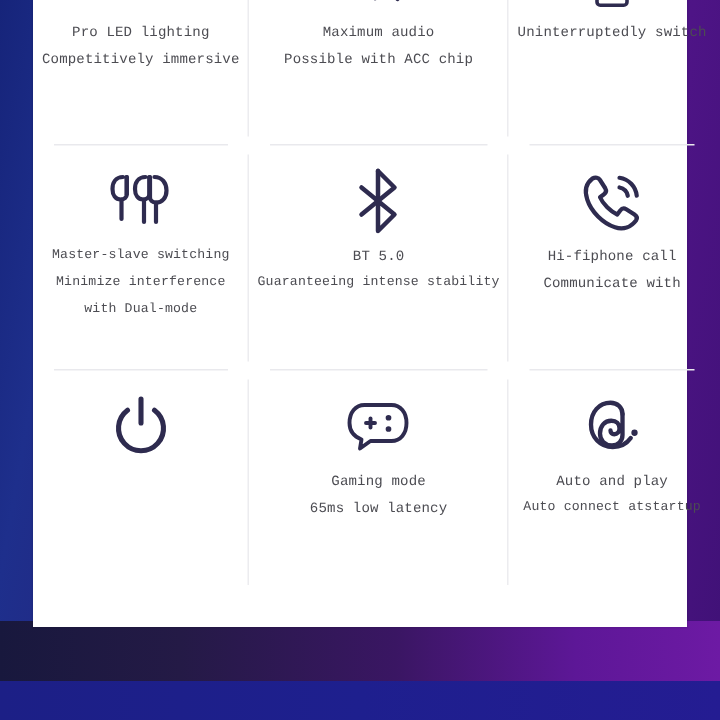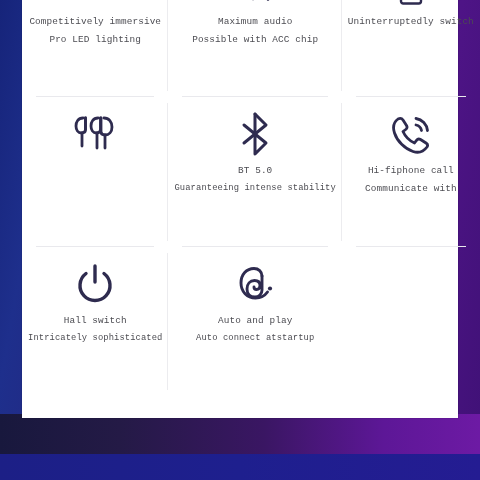--- a/index.html
+++ b/index.html
@@ -165,22 +165,22 @@
             <path d="M8 17 L12.5 17"></path>
             <path d="M36 17 L31.5 17"></path>
             <rect x="12.5" y="12.5" width="19" height="9.5" rx="1.2" fill="#ffffff" stroke="none"></rect>
             <text x="22" y="20.4" font-family="Liberation Mono, monospace" font-size="9.6" font-weight="bold" fill="#2e2b4f" stroke="none" text-anchor="middle">LED</text>
             <path d="M15 26 L29 26"></path>
             <path d="M16.5 30 L27.5 30"></path>
             <path d="M18.5 34 L25.5 34"></path>
           </svg>
         </div>
         <div class="labels">
+          <div class="label-line">Pro LED lighting</div>
           <div class="label-line">Competitively immersive</div>
-          <div class="label-line">Pro LED lighting</div>
         </div>
       </div>
 
       <div class="cell col-2 has-rule">
         <div class="icon-wrap">
           <svg width="42" height="40" viewBox="0 0 42 40" fill="none" stroke="#2e2b4f" stroke-width="2.6" stroke-linecap="round" stroke-linejoin="round">
             <path d="M5 14 L11 14 L19 6 L19 34 L11 26 L5 26 Z" fill="#2e2b4f"></path>
             <path d="M24 13 A9 9 0 0 1 24 27"></path>
             <path d="M29 9 A14 14 0 0 1 29 31"></path>
             <path d="M34 5.5 A19 19 0 0 1 34 34.5"></path>
@@ -213,20 +213,25 @@
           <svg width="44" height="44" viewBox="0 0 44 44" fill="none" stroke="#2e2b4f" stroke-width="2.8" stroke-linecap="round" stroke-linejoin="round">
             <path d="M10 6 C5 6 3 10 3 14 C3 18 5 21 8.5 21 C11 21 12.5 19.5 12.5 17.5 L12.5 6"></path>
             <path d="M12.5 6 L12.5 17.5"></path>
             <path d="M9 21 L9 34"></path>
             <path d="M25 6 C20 6 18 10 18 14 C18 18 20 21 23.5 21 C26 21 27.5 19.5 27.5 17.5 L27.5 6"></path>
             <path d="M24 21 L24 36"></path>
             <path d="M31 6 C36 6 39 10 39 15 C39 20 36 23 32 23 C29.5 23 28 21.5 28 19.5 L28 6"></path>
             <path d="M32 23 L32 36"></path>
           </svg>
         </div>
+        <div class="labels">
+          <div class="label-line tight">Master-slave switching</div>
+          <div class="label-line tight">Minimize interference</div>
+          <div class="label-line tight">with Dual-mode</div>
+        </div>
       </div>
 
       <div class="cell col-2 has-rule">
         <div class="icon-wrap">
           <svg width="34" height="46" viewBox="0 0 34 46" fill="none" stroke="#2e2b4f" stroke-width="3" stroke-linecap="round" stroke-linejoin="round">
             <path d="M17 3 L17 43 L28 32 L6 14"></path>
             <path d="M6 32 L28 14 L17 3"></path>
           </svg>
         </div>
         <div class="labels">
@@ -252,26 +257,38 @@
         </div>
       </div>
 
       <div class="cell col-1">
         <div class="icon-wrap">
           <svg width="40" height="42" viewBox="0 0 40 42" fill="none" stroke="#2e2b4f" stroke-width="3.4" stroke-linecap="round" stroke-linejoin="round">
             <path d="M11 10.5 A15 15 0 1 0 29 10.5"></path>
             <path d="M20 3 L20 19"></path>
           </svg>
         </div>
-        <div class="labels">
-          <div class="label-line">Hall switch</div>
-          <div class="label-line tight">Intricately sophisticated</div>
-        </div>
-      </div>
-
+      </div>
+
+      <div class="cell col-2">
+        <div class="icon-wrap">
+          <svg width="44" height="38" viewBox="0 0 44 38" fill="none" stroke="#2e2b4f" stroke-width="2.6" stroke-linecap="round" stroke-linejoin="round">
+            <path d="M13 5 L31 5 C37 5 41 10 41 17 C41 24 37 29 31 29 L17 29 L10 34 L11 28
+                     C6 26 3 22 3 17 C3 10 7 5 13 5 Z"></path>
+            <path d="M14 17 L20 17"></path>
+            <path d="M17 14 L17 20"></path>
+            <circle cx="29" cy="13.5" r="1.9" fill="#2e2b4f" stroke="none"></circle>
+            <circle cx="29" cy="21" r="1.9" fill="#2e2b4f" stroke="none"></circle>
+          </svg>
+        </div>
+        <div class="labels">
+          <div class="label-line">Gaming mode</div>
+          <div class="label-line">65ms low latency</div>
+        </div>
+      </div>
 
       <div class="cell col-3">
         <div class="icon-wrap">
           <svg width="42" height="40" viewBox="0 0 42 40" fill="none" stroke="#2e2b4f" stroke-width="2.9" stroke-linecap="round" stroke-linejoin="round">
             <path d="M28 12 L28 26 C28 30 25 33 21 33 C16 33 13 29.5 13 25
                      C13 20 16 16.5 20.5 16.5 C24 16.5 26 18.5 26 21.5
                      C26 24 24.5 25.5 22.5 25.5 C21 25.5 20 24.5 20 23"></path>
             <path d="M28 12 C28 7.5 24.5 4.5 20 4.5 C12.5 4.5 7 10.5 7 19
                      C7 27.5 13 34 21.5 34 C27 34 31 31.5 33.5 28"></path>
             <circle cx="36" cy="24.5" r="2.1" fill="#2e2b4f" stroke="none"></circle>

